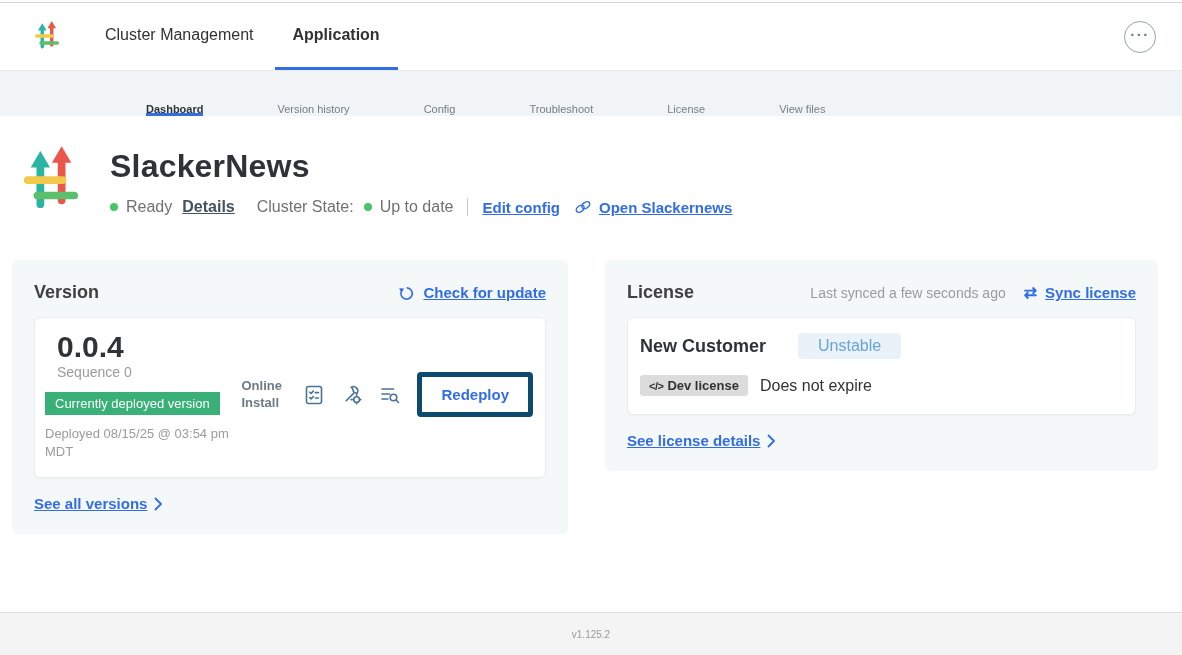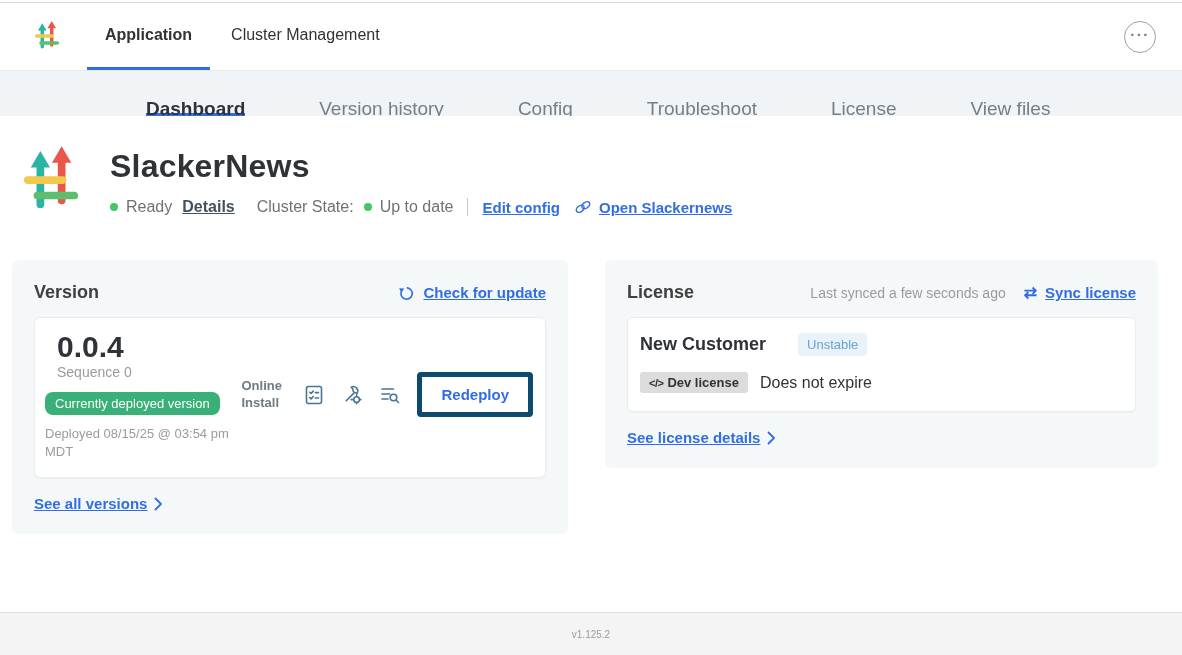--- a/index.html
+++ b/index.html
@@ -20,21 +20,21 @@
   .topnav-tab { display:flex; align-items:center; padding:0 18px; font-size:16px;
                 color:#323232; border-bottom:3px solid transparent; cursor:pointer; font-weight:500; }
   .topnav-tab.active { border-bottom-color:#326de6; font-weight:700; }
   .menu-btn { margin-left:auto; width:32px; height:32px; border-radius:50%;
               border:1px solid #9aa3ab; background:#fff; color:#6e7a84;
               display:flex; align-items:center; justify-content:center; cursor:pointer; padding:0; }
   .menu-btn span { font-size:15px; font-weight:700; letter-spacing:1.5px; line-height:1; margin-top:-4px; }
 
   
   .subnav { flex:none; height:45px; background:#f0f4f6; display:flex; padding-left:146px; gap:74px; }
-  .subnav-item { display:flex; align-items:center; font-size:19px; color:#767e85;
+  .subnav-item { display:flex; align-items:center; font-size:11px; color:#767e85;
                  border-bottom:3px solid transparent; cursor:pointer; white-space:nowrap;margin-top:34px; }
   .subnav-item.active { color:#2f3237; font-weight:600; border-bottom-color:#326de6; }
 
   
   .main { flex:1; background:#fff; overflow:hidden; }
   .app-header { display:flex; align-items:flex-start; padding:28px 24px 0 22px; }
   .logo-lg { margin-top:2px; }
   .app-header-text { margin-left:30px; }
   .app-title { font-size:32px; font-weight:700; margin:4px 0 13px; letter-spacing:0.2px; color:#2f3237; }
   .status-row { display:flex; align-items:center; font-size:16px; color:#717171; }
@@ -56,33 +56,33 @@
   .link-15 { font-size:15px; }
   .muted-14 { font-size:14px; color:#9b9b9b; }
   .inner { background:#fff; border:1px solid #e9edef; border-radius:6px;
            box-shadow:0 1px 2px rgba(0,0,0,0.04); margin-top:14px; }
 
   .version-inner { display:flex; justify-content:space-between; padding:12px 12px 16px 10px; }
   .ver-row { display:flex; align-items:baseline;flex-direction:column; }
   .ver-num { font-size:30px; font-weight:700; color:#2f3237; }
   .ver-seq { font-size:14px; color:#9b9b9b; margin-left:12px; }
   .deployed-badge { display:inline-block; margin-top:12px; background:#38b077; color:#fff;
-                    font-size:13px; padding:4px 10px; border-radius:8px; font-weight:500; }
+                    font-size:13px; padding:4px 10px; border-radius:0; font-weight:500; }
   .deployed-at { margin-top:10px; font-size:13px; color:#9b9b9b; line-height:1.4; max-width:212px; }
   .ver-right { display:flex; align-items:center; gap:16px; margin-top:42px; align-self:flex-start; }
   .install-type { font-size:13px; font-weight:700; color:#6e7a84; width:46px; line-height:1.25; }
   .icon-btn { display:flex; cursor:pointer; }
   .redeploy-btn { border:5px solid #0c4a6e; background:#fff; color:#326de6; font-size:15px;
                   font-weight:700; font-family:inherit; padding:9px 19px; border-radius:4px; cursor:pointer; }
   .below-link { display:flex; align-items:center; gap:7px; margin-top:17px; }
 
   .license-inner { padding:15px 12px 18px 12px; }
   .cust-row { display:flex; align-items:center; gap:32px; }
   .cust-name { font-size:18px; font-weight:700; color:#2f3237; }
-  .channel-badge { background:#e9f1f9; color:#6aa3d4; font-size:13px; padding:4px 9px; border-radius:4px; }
+  .channel-badge { background:#e9f1f9; color:#6aa3d4; font-size:16px; padding:4px 20px; border-radius:4px; }
   .lic-row2 { display:flex; align-items:center; gap:12px; margin-top:16px; }
   .devlic-badge { background:#dcdcdc; color:#323232; font-size:13px; font-weight:700;
                   padding:3px 9px; border-radius:3px; display:flex; align-items:center; gap:4px; }
   .code-glyph { font-size:11px; font-weight:700; letter-spacing:-0.5px; }
   .sync-glyph { color:#326de6; font-size:16px; font-weight:700; line-height:1; }
 
   
   .footer { flex:none; height:43px; background:#f4f4f4; border-top:1px solid #dddddd;
             display:flex; align-items:center; justify-content:center; font-size:10px; color:#9b9b9b; }
 </style>
@@ -96,25 +96,25 @@
     <svg width="26" height="31" viewBox="0 0 60 72" aria-hidden="true">
       <rect x="15" y="16" width="8" height="48" rx="4" fill="#2ab5a3"></rect>
       <polygon points="9,22 29,22 19,5" fill="#2ab5a3"></polygon>
       <rect x="37" y="12" width="8" height="48" rx="4" fill="#e8574a"></rect>
       <polygon points="31,17 51,17 41,0" fill="#e8574a"></polygon>
       <rect x="2" y="31" width="44" height="8" rx="4" fill="#f2c94c"></rect>
       <rect x="12" y="47" width="46" height="8" rx="4" fill="#5cbf6e"></rect>
     </svg>
   </span>
   <nav class="topnav-tabs">
+    <div class="topnav-tab">
+      <span>Cluster Management</span>
+    </div>
     <div class="topnav-tab active">
       <span>Application</span>
-    </div>
-    <div class="topnav-tab">
-      <span>Cluster Management</span>
     </div>
   </nav>
   <button class="menu-btn">
     <span>···</span>
   </button>
 </header>
 
 <nav class="subnav">
   <div class="subnav-item active">Dashboard</div>
   <div class="subnav-item">Version history</div>

